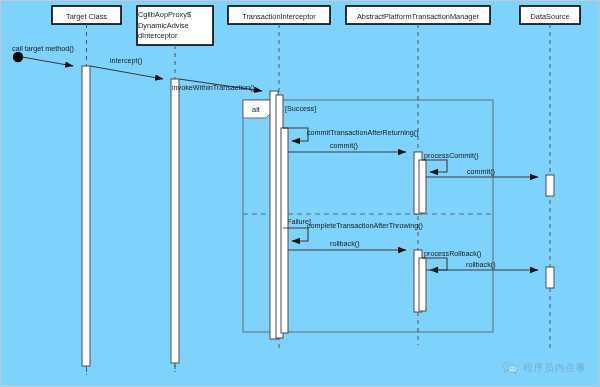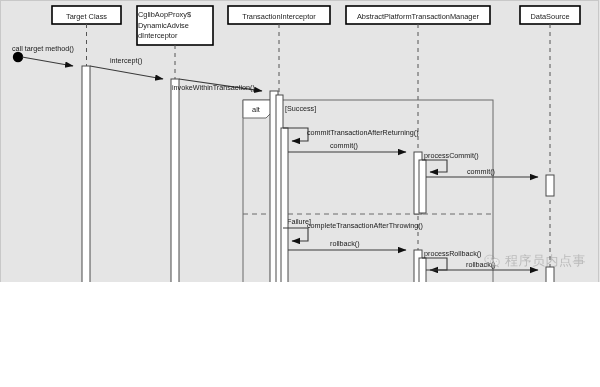--- a/index.html
+++ b/index.html
@@ -7,22 +7,22 @@
     margin: 0;
     padding: 0;
     background: #ffffff;
   }
   body {
     font-family: "Liberation Sans", "DejaVu Sans", sans-serif;
   }
   #canvas {
     position: relative;
     width: 600px;
-    height: 282px;
-    background: #e5e5e5;
+    height: 387px;
+    background: #7dd3fc;
     overflow: hidden;
   }
   #frame-border {
     position: absolute;
     left: 0;
     top: 0;
     width: 599px;
     height: 386px;
     border: 1px solid #c8c8c8;
     box-sizing: border-box;
@@ -98,21 +98,21 @@
     right: 14px;
     bottom: 12px;
     display: flex;
     align-items: center;
     gap: 5px;
     opacity: 0.34;
     pointer-events: none;
   }
   .watermark-text {
     font-family: Liberation Mono, monospace;
-    font-size: 13px;
+    font-size: 10px;
     color: #6a6a6a;
     letter-spacing: 0.5px;
   }
   .wechat-icon {
     width: 16px;
     height: 14px;
   }
 </style>
 </head>
 <body>

